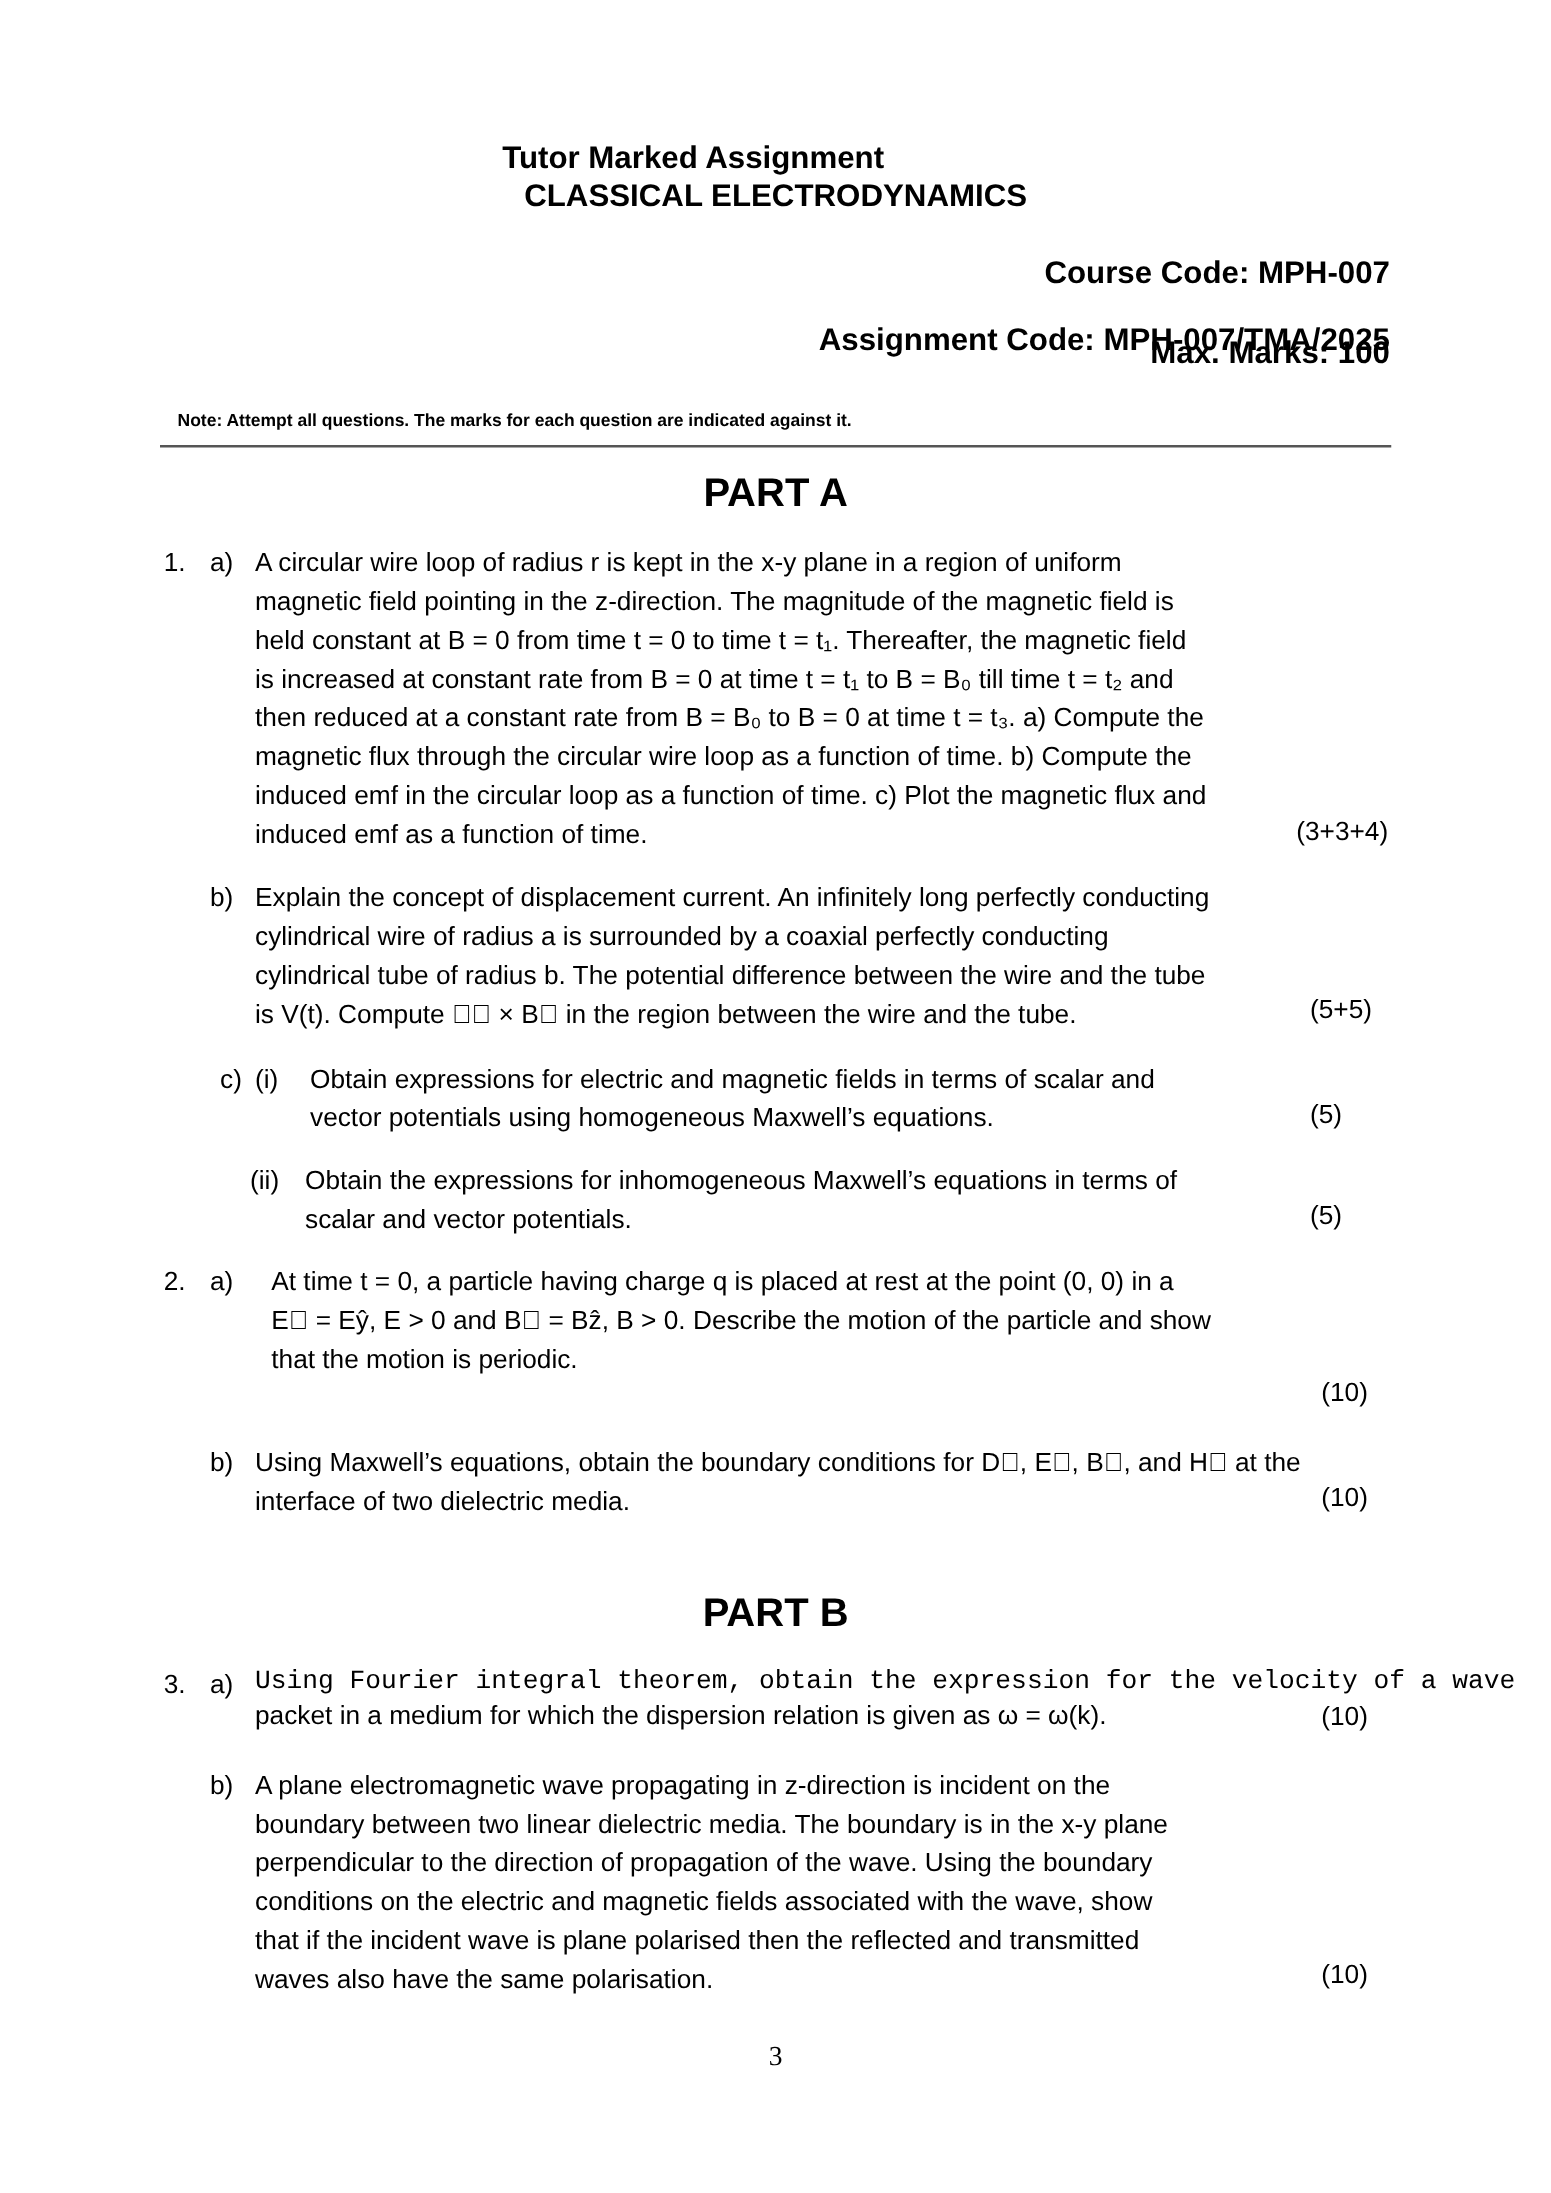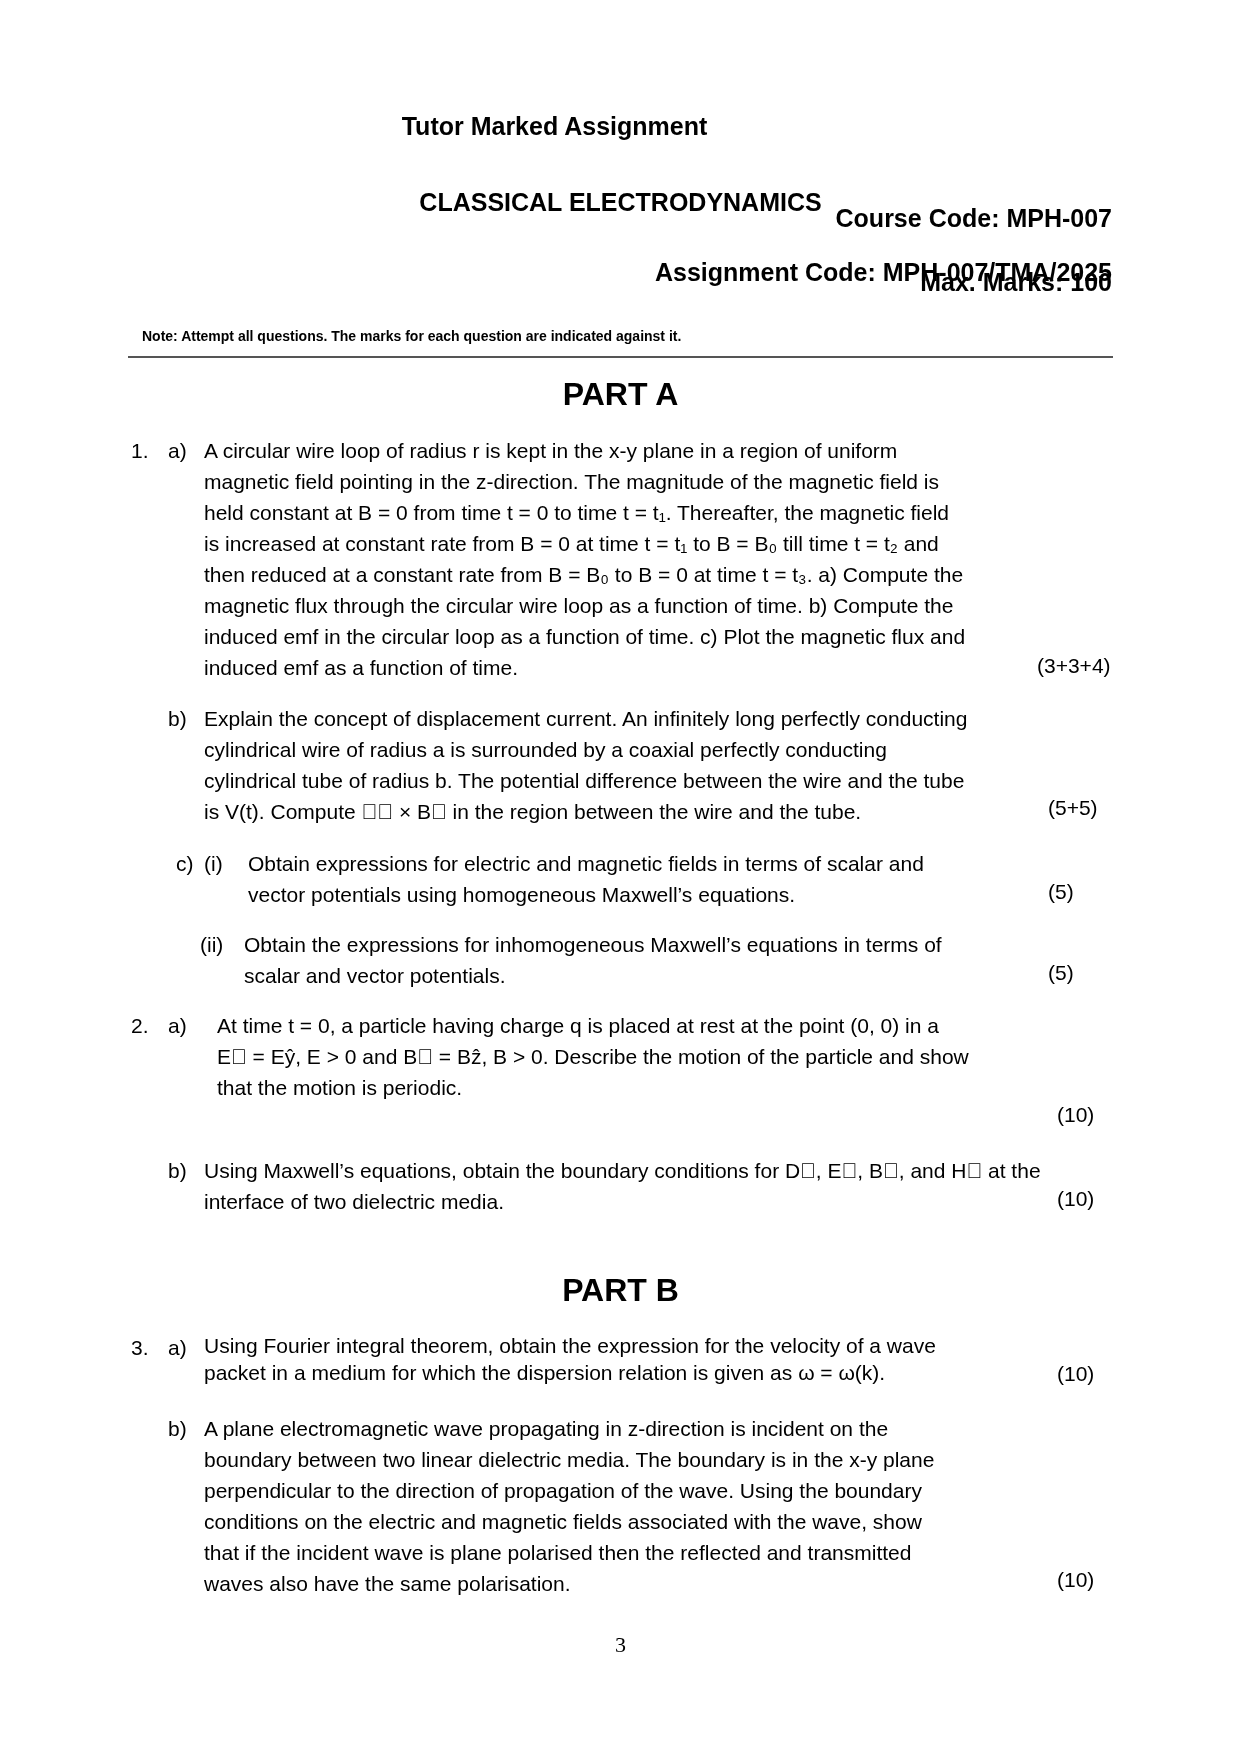--- a/index.html
+++ b/index.html
@@ -1,20 +1,20 @@
 <!DOCTYPE html>
 <html><head>
 <meta charset="utf-8">
 <style>
   html, body { margin: 0; padding: 0; background: #ffffff; }
   body { width: 1241px; height: 1754px; position: relative; overflow: hidden;
          font-family: "Liberation Sans", sans-serif; color: #000; }
   .abs { position: absolute; }
   .title1 { top: 112px; left: 0; width: 1109px; text-align: center; font-weight: bold; font-size: 25px; }
-  .title2 { top: 143px; left: 0; width: 1241px; text-align: center; font-weight: bold; font-size: 25px; margin-top: 45px; }
+  .title2 { top: 143px; left: 0; width: 1241px; text-align: center; font-weight: bold; font-size: 25px; }
   .meta { right: 129px; text-align: right; font-weight: bold; font-size: 25px; }
   .note { top: 328px; left: 130px; font-weight: bold; font-size: 14px; margin-left: 12px; }
   .rule { top: 356px; left: 128px; width: 985px; height: 2px; background: #555; }
   .part { left: 0; width: 1241px; text-align: center; font-weight: bold; font-size: 32px; }
   .line { font-size: 21px; white-space: nowrap; line-height: 31px; }
   .marks { font-size: 21px; }
   .pagenum { top: 1632px; left: 0; width: 1241px; text-align: center; font-family: "Liberation Serif", serif; font-size: 22px; }
 </style>
 </head>
 <body>
@@ -81,21 +81,21 @@
   <div class="line">Using Maxwell’s equations, obtain the boundary conditions for  D⃗, E⃗, B⃗, and H⃗  at the</div>
   <div class="line">interface of two dielectric media.</div>
 </div>
 <div class="abs marks" style="top:1187px; left:1057px;">(10)</div>
 
 <div class="abs part" style="top:1272px;">PART B</div>
 
 <div class="abs line" style="top:1332px; left:131px;">3.</div>
 <div class="abs line" style="top:1332px; left:168px;">a)</div>
 <div class="abs" style="top:1332px; left:204px;">
-  <div class="line" style="line-height:27px;">Using Fourier integral theorem, obtain the expression for the velocity of a wave</div>
+  <div class="line" style="line-height:27px;font-family:Liberation Mono, monospace;">Using Fourier integral theorem, obtain the expression for the velocity of a wave</div>
   <div class="line" style="line-height:27px;">packet in a medium for which the dispersion relation is given as  ω = ω(k).</div>
 </div>
 <div class="abs marks" style="top:1362px; left:1057px;">(10)</div>
 
 <div class="abs line" style="top:1413px; left:168px;">b)</div>
 <div class="abs" style="top:1413px; left:204px;">
   <div class="line">A plane electromagnetic wave propagating in z-direction is incident on the</div>
   <div class="line">boundary between two linear dielectric media. The boundary is in the x-y plane</div>
   <div class="line">perpendicular to the direction of propagation of the wave. Using the boundary</div>
   <div class="line">conditions on the electric and magnetic fields associated with the wave, show</div>

